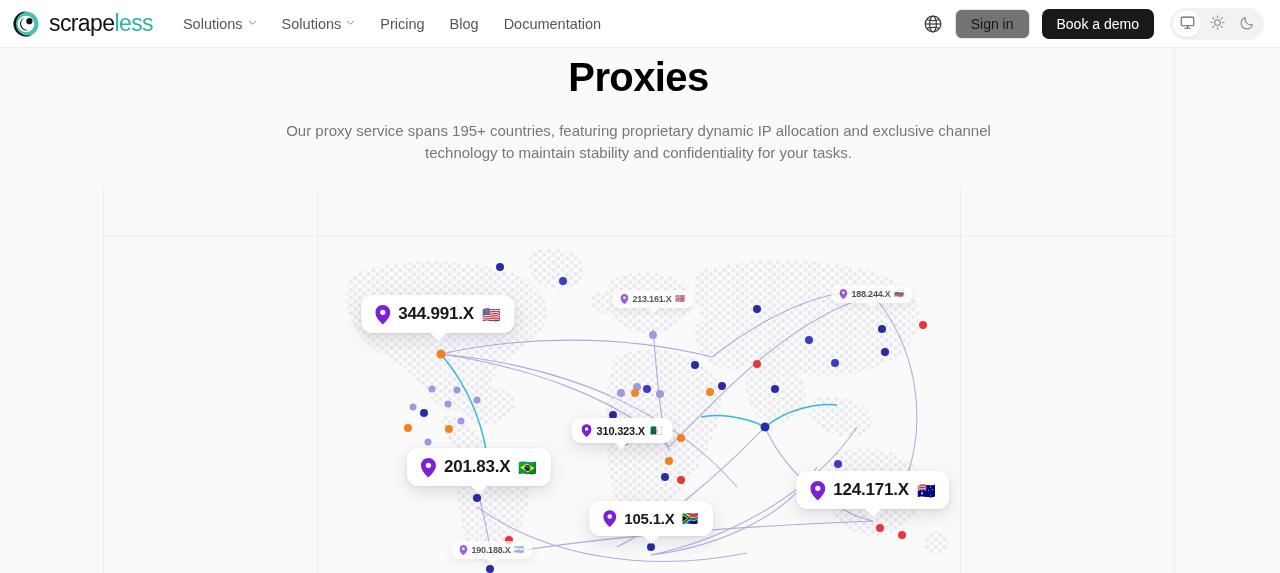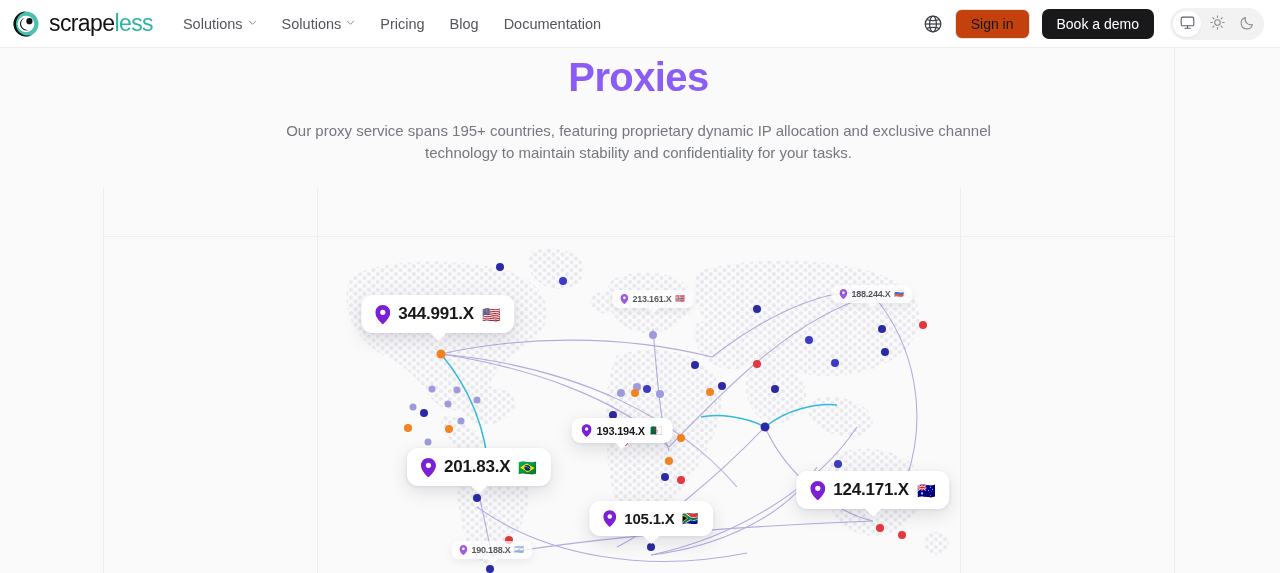--- a/index.html
+++ b/index.html
@@ -37,21 +37,21 @@
   }
   .chev { display: inline-block; width: 9px; height: 9px; position: relative; top: -1px; }
   .chev svg { display:block; }
 
   .nav-right {
     position: absolute; right: 16px; top: 0; height: 48px;
     display: flex; align-items: center; gap: 12px;
   }
   .globe-btn { width: 20px; height: 20px; cursor: pointer; }
   .btn-signin {
-    font-size: 14px; color: #18181b; background: #c2410c;
+    font-size: 14px; color: #18181b; background: #737373;
     border: 1px solid #e3e3e6; border-radius: 7px;
     padding: 7px 15px; cursor: pointer; line-height: 1;
   }
   .btn-demo {
     font-size: 14px; color: #ffffff; background: #19191b;
     border: none; border-radius: 7px;
     padding: 8px 15px; cursor: pointer; line-height: 1;
   }
   .theme-switch {
     display: flex; align-items: center; gap: 2px;
@@ -65,21 +65,21 @@
 
   
   .page { position: relative; width: 1280px; height: 525px; background: #fafafa; }
   .grid-line-v { position: absolute; top: 0; width: 1px; height: 525px; background: #ededed; }
   .grid-line-h { position: absolute; left: 103px; width: 1071px; height: 1px; background: #ededed; }
 
   .hero { position: absolute; left: 103px; top: 0; width: 1071px; height: 140px;
           background: #fafafa; display: flex; flex-direction: column;
           align-items: center; justify-content: flex-start; padding-top: 5px; }
   .hero-title {
-    font-size: 40px; font-weight: bold; color: #8b5cf6; letter-spacing: -0.6px;
+    font-size: 40px; font-weight: bold; color: #000000; letter-spacing: -0.6px;
     line-height: 1.2; text-align: center;
   }
   .hero-sub {
     margin-top: 19px; width: 706px; text-align: center;
     font-size: 15px; line-height: 1.45; color: #75787e;
   }
 
   
   .map-section {
     position: absolute; left: 317px; top: 189px;
@@ -394,21 +394,21 @@
         <span class="tail"></span>
       </div>
 
       <div class="ip-label" style="left:305px;top:206px;padding:6px 10px;gap:5px;border-radius:9px">
         <span class="pin">
           <svg width="10" height="13" viewBox="0 0 15 19">
               <path d="M7.5 0C3.4 0 0 3.35 0 7.5c0 5.3 6.5 11 6.8 11.2a1 1 0 0 0 1.4 0C8.5 18.5 15 12.8 15 7.5 15 3.35 11.6 0 7.5 0z" fill="#7c1fd6"></path>
               <circle cx="7.5" cy="7.3" r="2.6" fill="#ffffff"></circle>
             </svg>
         </span>
-        <span class="ip-text" style="font-size:11px">193.194.X</span>
+        <span class="ip-text" style="font-size:11px">310.323.X</span>
         <span class="ip-flag" style="font-size:10px">🇩🇿</span>
         <span class="tail" style="bottom:-6px;margin-left:-6px;border-left:6px solid transparent;border-right:6px solid transparent;border-top:6px solid #fff"></span>
       </div>
 
       <div class="ip-label sm" style="left:336px;top:71px">
         <span class="pin">
           <svg width="8" height="10" viewBox="0 0 15 19">
               <path d="M7.5 0C3.4 0 0 3.35 0 7.5c0 5.3 6.5 11 6.8 11.2a1 1 0 0 0 1.4 0C8.5 18.5 15 12.8 15 7.5 15 3.35 11.6 0 7.5 0z" fill="#7c1fd6"></path>
               <circle cx="7.5" cy="7.3" r="2.6" fill="#ffffff"></circle>
             </svg>

